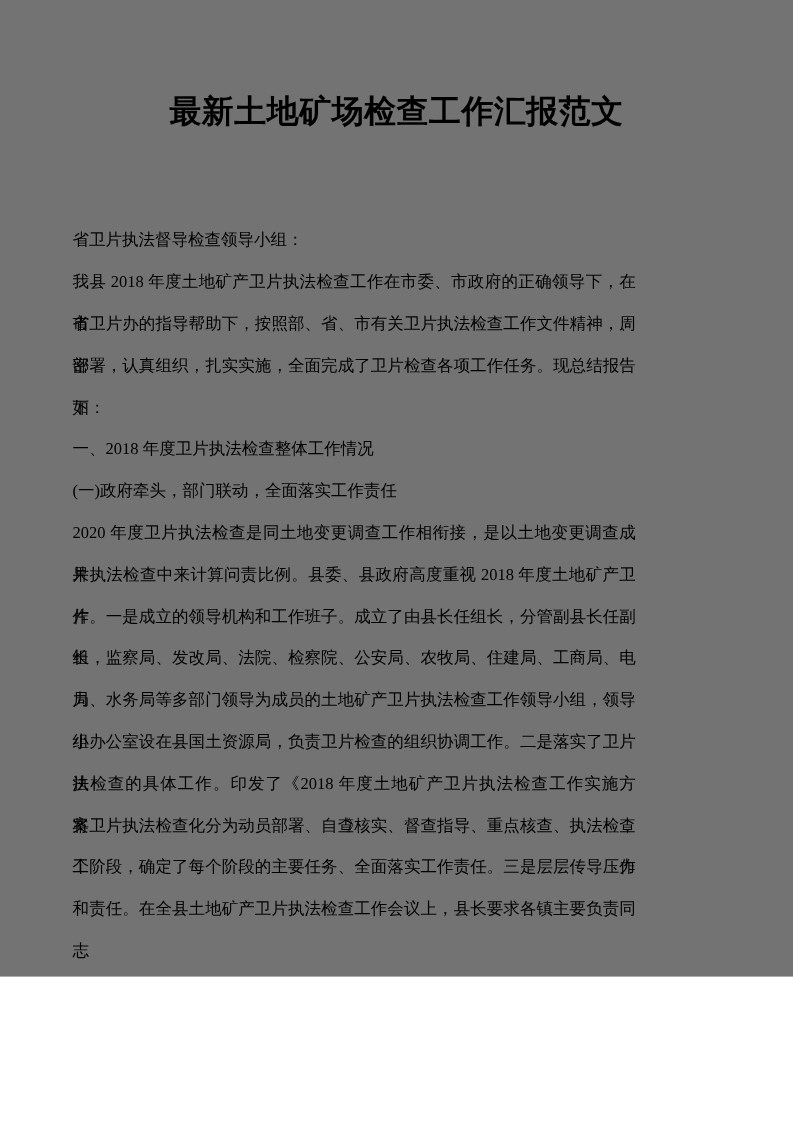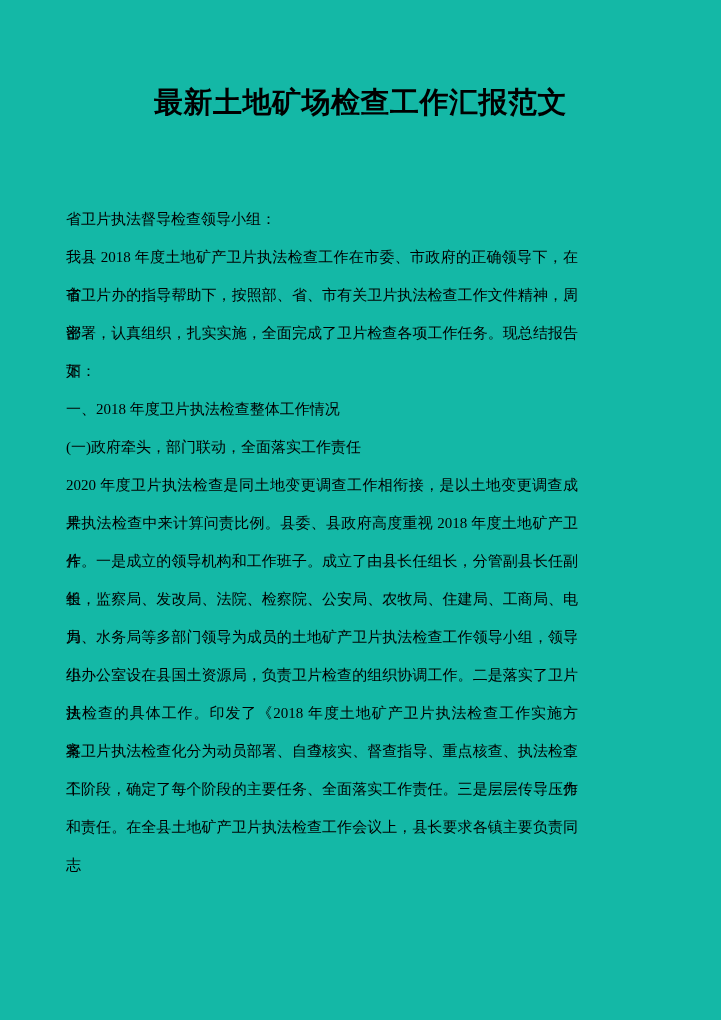--- a/index.html
+++ b/index.html
@@ -3,22 +3,22 @@
 <meta charset="utf-8">
 <style>
   html, body {
     margin: 0;
     padding: 0;
     background: #ffffff;
   }
   .page {
     position: relative;
     width: 721px;
-    height: 1020px;
-    background: #14b8a6;
+    height: 888px;
+    background: #737373;
     color: #000000;
     font-family: "Liberation Serif", "DejaVu Serif", serif;
     overflow: hidden;
   }
   .doc-title {
     margin-top: 88px;
     width: 721px;
     text-align: center;
     font-size: 29px;
     line-height: 29px;

